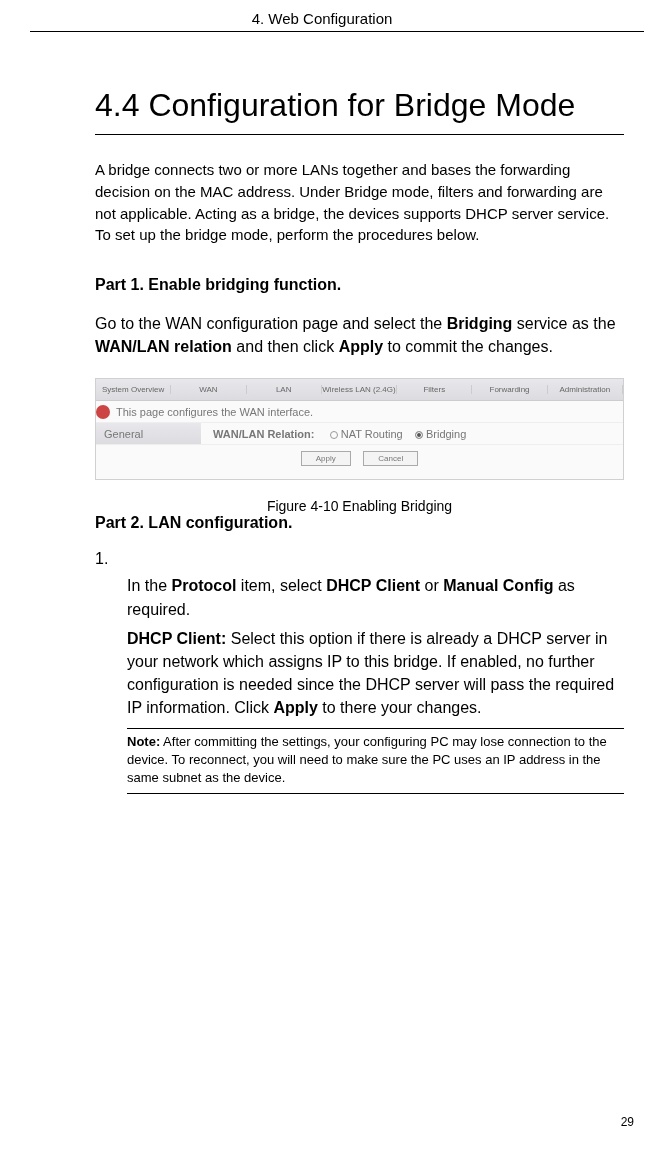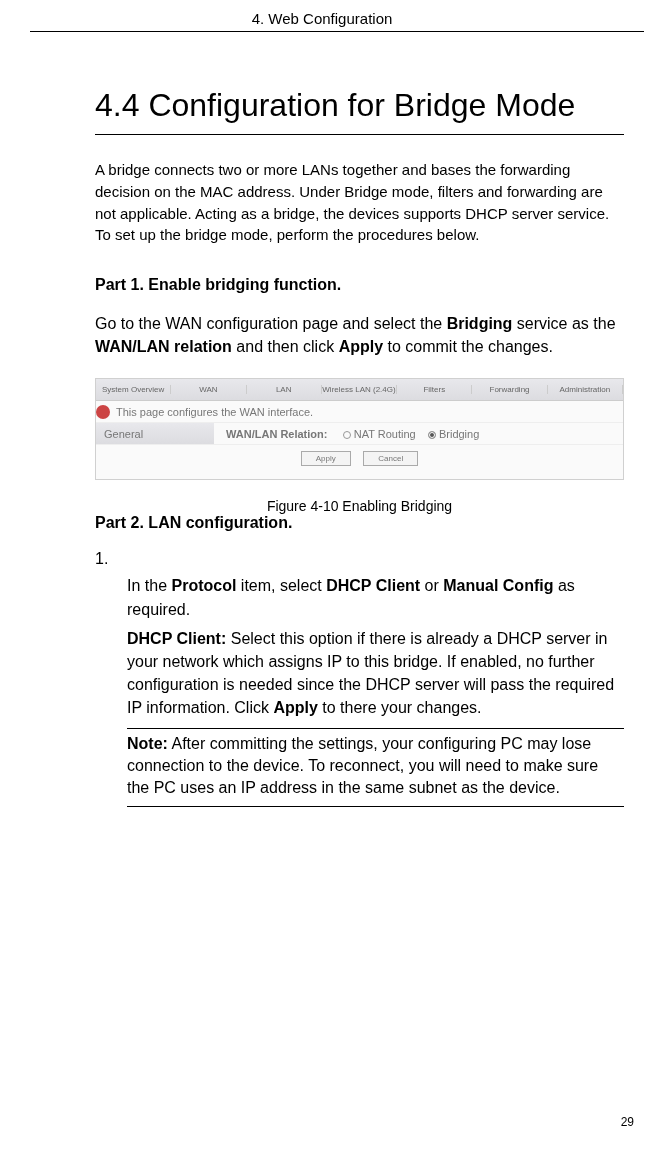--- a/index.html
+++ b/index.html
@@ -87,21 +87,21 @@
     }
     .sp-row {
       display: flex;
       align-items: center;
       height: 22px;
       border-bottom: 1px solid #eee;
       font-size: 11px;
       color: #777;
     }
     .sp-label-col {
-      width: 118px;
+      width: 105px;
       background: linear-gradient(#e8e8ec, #dcdce0);
       padding-left: 8px;
       height: 100%;
       display: flex;
       align-items: center;
     }
     .sp-content-col {
       flex: 1;
       padding-left: 12px;
     }
@@ -163,21 +163,21 @@
       margin-top: 24px;
     }
     .list-para {
       margin-bottom: 6px;
     }
     .note-block {
       border-top: 1px solid #000;
       border-bottom: 1px solid #000;
       margin-top: 8px;
       padding: 4px 0 6px 0;
-      font-size: 16px;
+      font-size: 13px;
       line-height: 1.4;
     }
     .page-number {
       position: absolute;
       bottom: 22px;
       right: 20px;
       font-size: 12px;
     }
   </style>
 </head>

